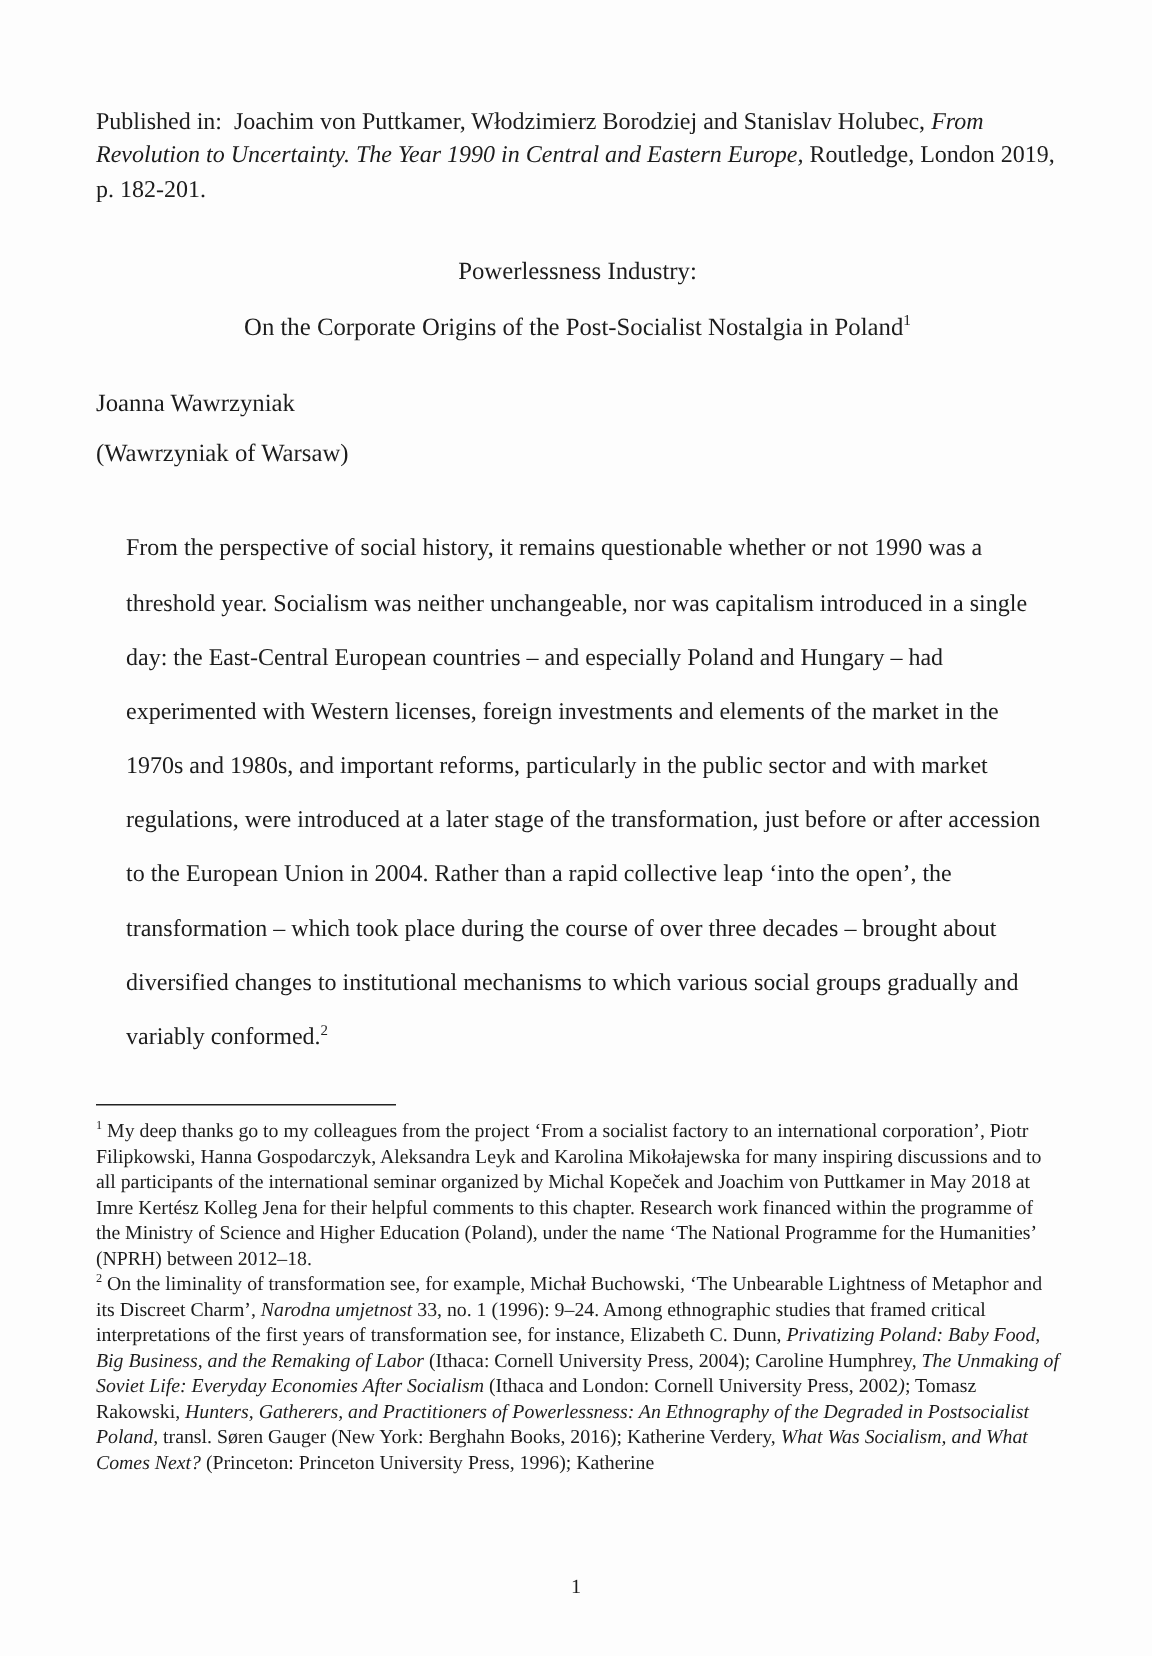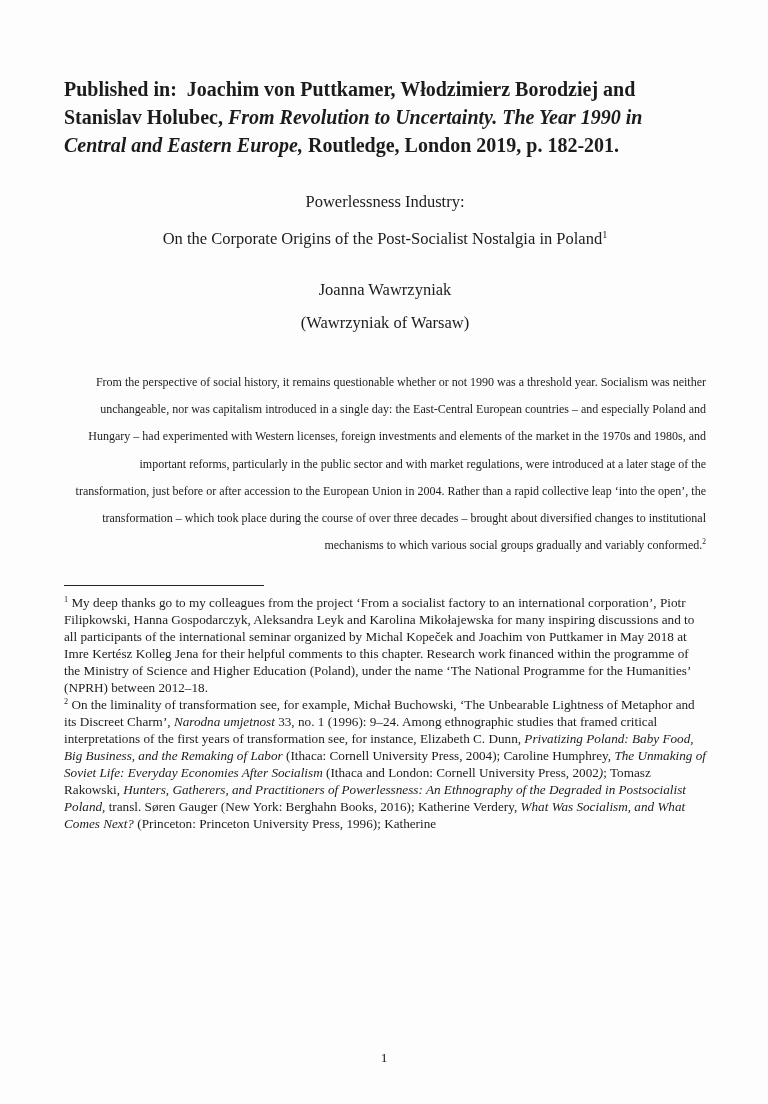--- a/index.html
+++ b/index.html
@@ -13,42 +13,42 @@
     height: 1104px;
     margin: 0 auto;
     background: #fdfdfd;
     color: #1c1c1c;
     font-family: "Liberation Serif", "DejaVu Serif", serif;
     overflow: hidden;
     box-sizing: border-box;
     padding: 55px 62px 0 64px;
   }
   .pub-info {
-    font-size: 20px;
+    font-size: 16px;
     line-height: 1.4;
     text-align: left;
-    font-weight: bold;
   }
   .title-block {
     margin-top: 24px;
     text-align: center;
     font-size: 16.5px;
     line-height: 2.25;
   }
   .author-block {
     margin-top: 16px;
-    text-align: center;
+    text-align: left;
     font-size: 16.5px;
     line-height: 2;
   }
   .body-par {
     margin-top: 30px;
-    font-size: 12px;
+    font-size: 16px;
     line-height: 2.26;
-    text-align: right;
+    text-align: left;
+    margin-left: 20px;
   }
   sup {
     font-size: 0.62em;
     line-height: 0;
     vertical-align: super;
   }
   .fn-sep {
     margin-top: 26px;
     width: 200px;
     border: none;

